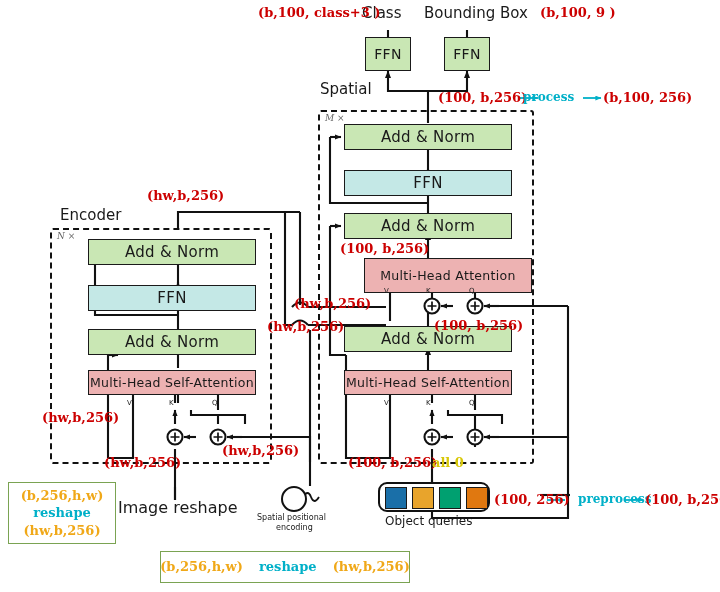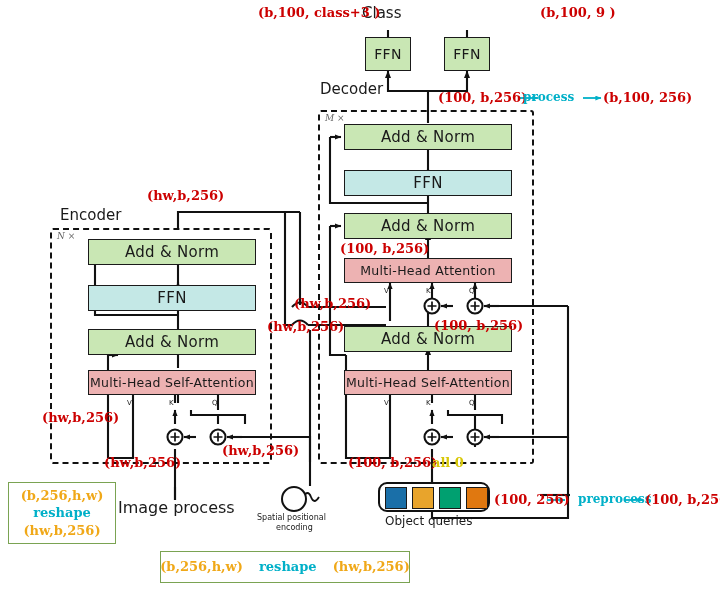--- a/index.html
+++ b/index.html
@@ -192,50 +192,51 @@
       <path d="M547,500 L565,500" marker-end="url(#ahc)"></path>
       <path d="M625,500 L643,500" marker-end="url(#ahc)"></path>
       <path d="M22,512 L36,512" marker-end="url(#ahc)"></path>
       <path d="M96,512 L110,512" marker-end="url(#ahc)"></path>
       <path d="M242,566 L256,566" marker-end="url(#ahc)"></path>
       <path d="M318,566 L332,566" marker-end="url(#ahc)"></path>
     </g>
   </svg>
 
   <div class="lbl plain" style="left:362px;top:4px;font-size:15px;">Class</div>
+  <div class="lbl plain" style="left:424px;top:4px;font-size:15px;">Bounding Box</div>
   <div class="lbl red" style="left:258px;top:5px;font-size:13px;">(b,100, class+3 )</div>
   <div class="lbl red" style="left:540px;top:5px;font-size:13px;">(b,100, 9 )</div>
 
   <div class="blk ffn-small" style="left:365px;top:37px;">
     <span>FFN</span>
   </div>
   <div class="blk ffn-small" style="left:444px;top:37px;">
     <span>FFN</span>
   </div>
 
-  <div class="lbl plain" style="left:320px;top:80px;font-size:15px;">Decoder</div>
+  <div class="lbl plain" style="left:320px;top:80px;font-size:15px;">Spatial</div>
 
   <div class="lbl red" style="left:438px;top:90px;font-size:13px;">(100, b,256)</div>
   <div class="lbl cy" style="left:523px;top:90px;font-size:12px;text-align:center;">process</div>
   <div class="lbl red" style="left:603px;top:90px;font-size:13px;text-align:right;">(b,100, 256)</div>
 
   <div class="dashbox" style="left:318px;top:110px;width:216px;height:354px;"></div>
   <div class="lbl gray-it" style="left:325px;top:113px;">M ×</div>
 
   <div class="blk an green" style="left:344px;top:124px;width:168px;height:26px;">
     <span>Add &amp; Norm</span>
   </div>
   <div class="blk ffn cyan" style="left:344px;top:170px;width:168px;height:26px;">
     <span>FFN</span>
   </div>
   <div class="blk an green" style="left:344px;top:213px;width:168px;height:26px;">
     <span>Add &amp; Norm</span>
   </div>
   <div class="lbl red" style="left:340px;top:241px;font-size:13px;">(100, b,256)</div>
-  <div class="blk mha pink" style="left:344px;top:258px;width:168px;height:25px;">
+  <div class="blk mha pink" style="left:364px;top:258px;width:168px;height:35px;">
     <span>Multi-Head Attention</span>
   </div>
 
   <div class="lbl vkq" style="left:384px;top:287px;">V</div>
   <div class="lbl vkq" style="left:426px;top:287px;">K</div>
   <div class="lbl vkq" style="left:469px;top:287px;">Q</div>
 
   <div class="blk an green" style="left:344px;top:326px;width:168px;height:26px;">
     <span>Add &amp; Norm</span>
   </div>
@@ -274,21 +275,21 @@
   </div>
 
   <div class="lbl vkq" style="left:127px;top:399px;">V</div>
   <div class="lbl vkq" style="left:169px;top:399px;">K</div>
   <div class="lbl vkq" style="left:212px;top:399px;">Q</div>
 
   <div class="lbl red" style="left:42px;top:410px;font-size:13px;">(hw,b,256)</div>
   <div class="lbl red" style="left:104px;top:455px;font-size:13px;">(hw,b,256)</div>
   <div class="lbl red" style="left:222px;top:443px;font-size:13px;">(hw,b,256)</div>
 
-  <div class="lbl plain" style="left:118px;top:498px;font-size:16px;">Image process</div>
+  <div class="lbl plain" style="left:118px;top:498px;font-size:16px;">Image reshape</div>
 
   <div class="spe" style="left:281px;top:486px;"></div>
   <div class="lbl plain" style="left:257px;top:513px;font-size:8px;">Spatial  positional</div>
   <div class="lbl plain" style="left:276px;top:523px;font-size:8px;">encoding</div>
 
   <div class="qwrap" style="left:378px;top:482px;width:112px;height:30px;"></div>
   <div class="qchip" id="q0" style="left: 385px; top: 487px; background: rgb(26, 111, 168);"></div>
   <div class="qchip" id="q1" style="left: 412px; top: 487px; background: rgb(232, 164, 44);"></div>
   <div class="qchip" id="q2" style="left: 439px; top: 487px; background: rgb(0, 160, 112);"></div>
   <div class="qchip" id="q3" style="left: 466px; top: 487px; background: rgb(224, 120, 16);"></div>

